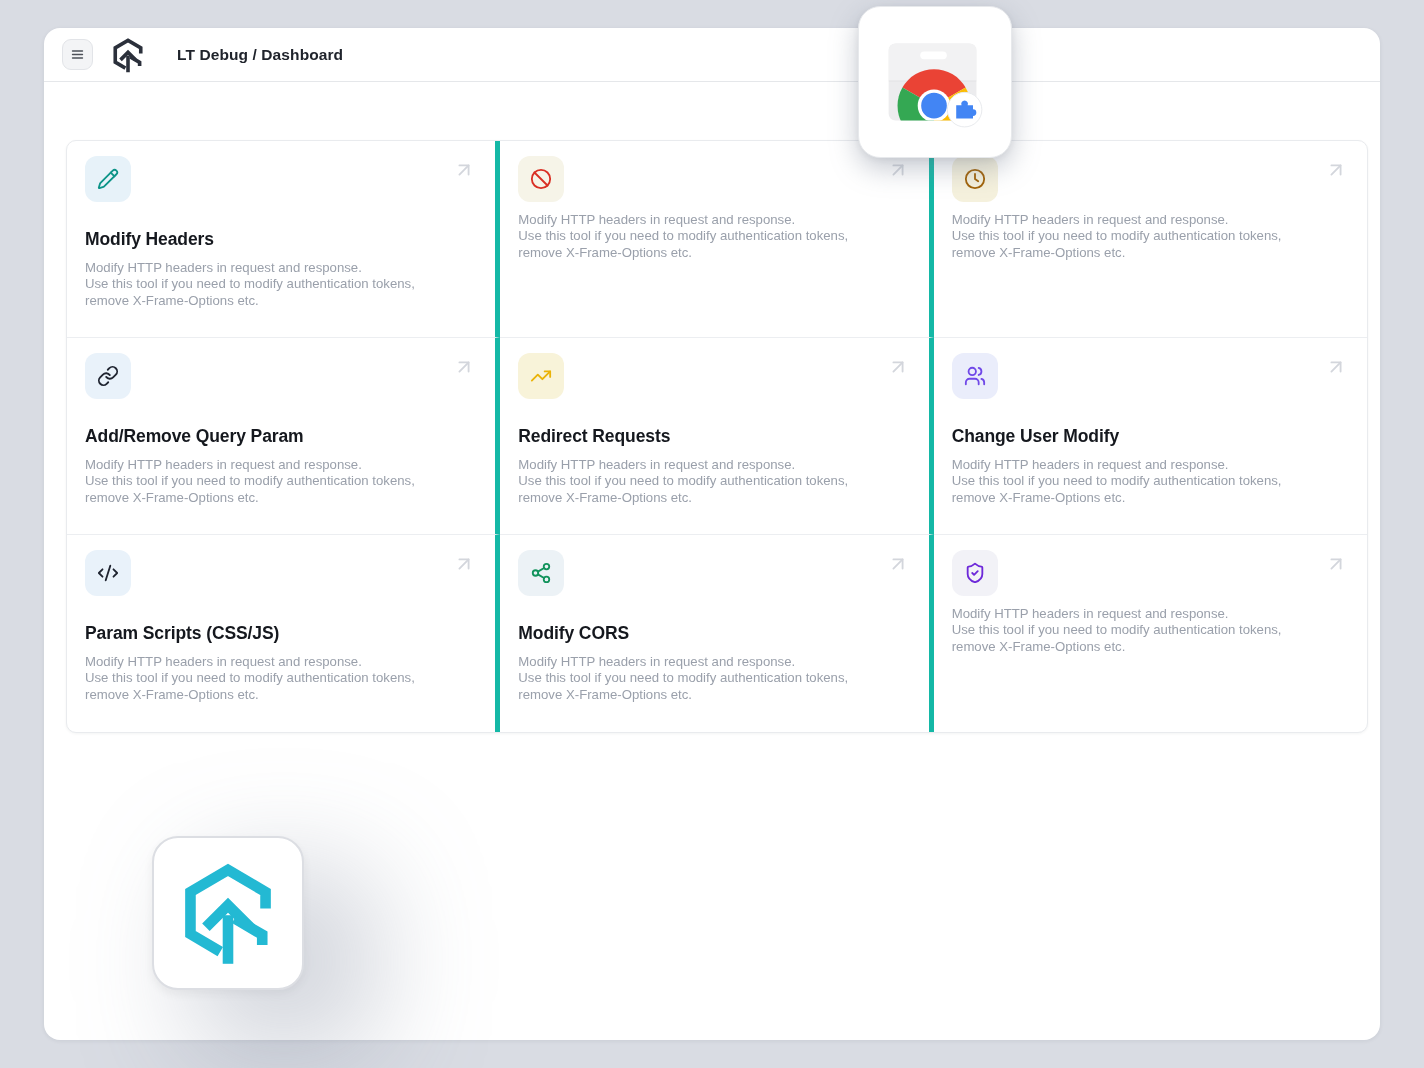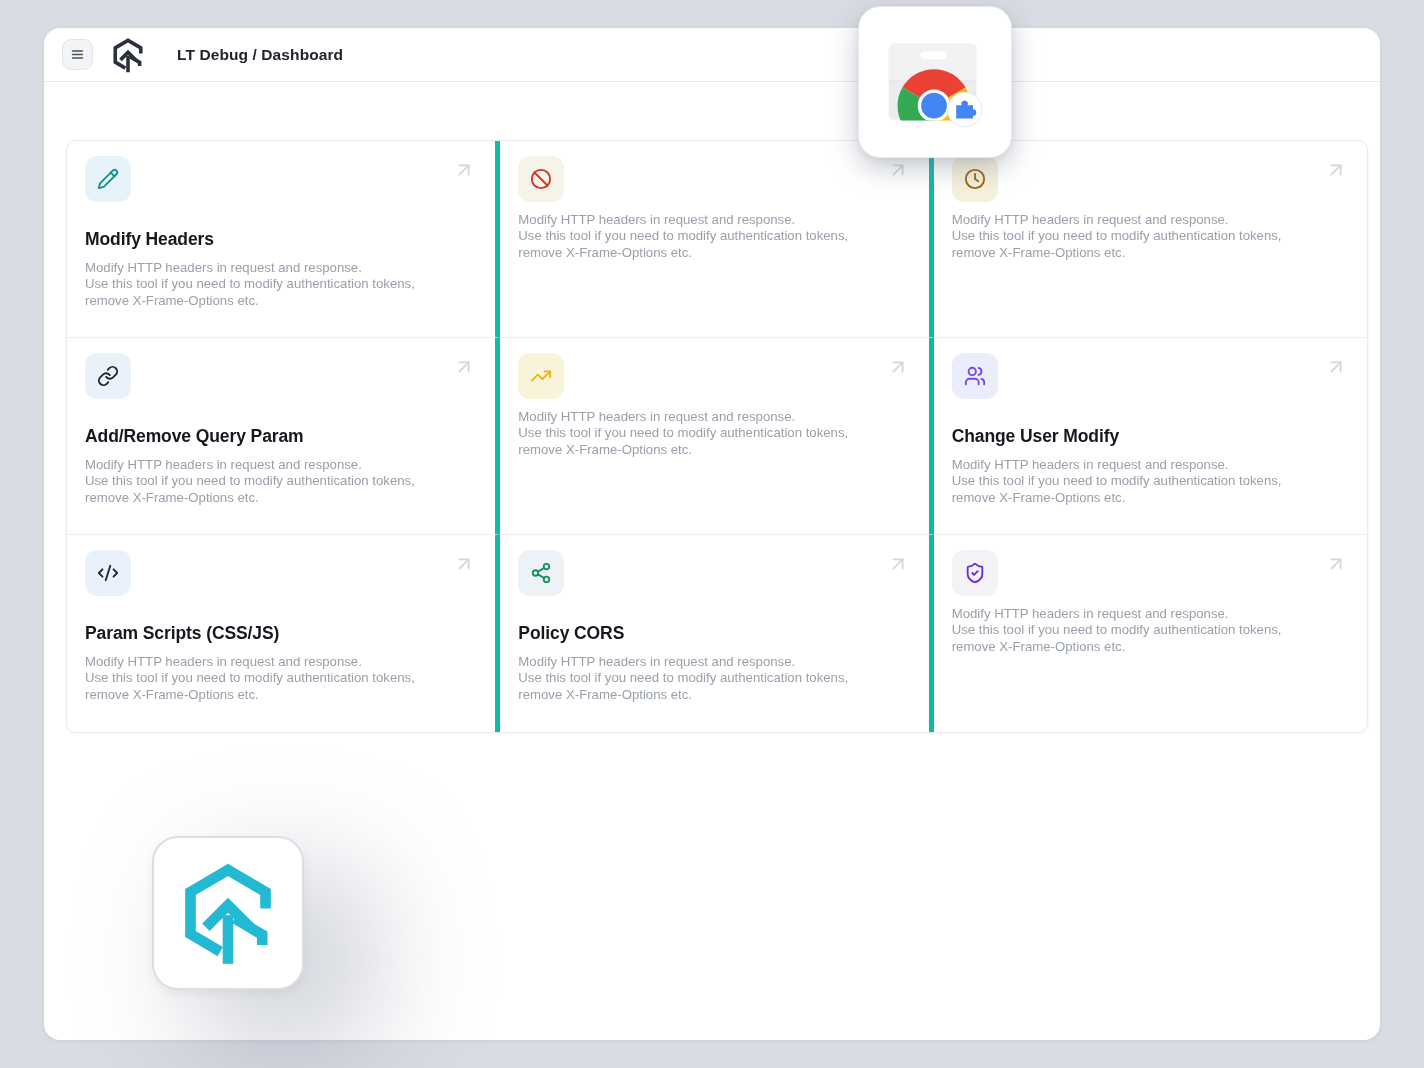--- a/index.html
+++ b/index.html
@@ -225,20 +225,21 @@
           <polyline points="22 7 13.5 15.5 8.5 10.5 2 17"></polyline>
             <polyline points="16 7 22 7 22 13"></polyline>
         </svg>
       </div>
       <span class="card-arrow">
         <svg viewBox="0 0 24 24" fill="none" stroke="currentColor" stroke-width="2" stroke-linecap="round" stroke-linejoin="round">
             <path d="M7 7h10v10"></path>
             <path d="M7 17 17 7"></path>
           </svg>
       </span>
+      <h3 class="card-title">Redirect Requests</h3>
       <p class="card-desc">Modify HTTP headers in request and response.
 Use this tool if you need to modify authentication tokens,
 remove X-Frame-Options etc.</p>
     </div>
 
     <div class="card">
       <div class="tile" style="background: rgb(234, 237, 251); color: rgb(112, 72, 232);">
         <svg viewBox="0 0 24 24" fill="none" stroke="currentColor" stroke-width="2" stroke-linecap="round" stroke-linejoin="round">
           <path d="M16 21v-2a4 4 0 0 0-4-4H6a4 4 0 0 0-4 4v2"></path>
           <circle cx="9" cy="7" r="4"></circle>
@@ -287,21 +288,21 @@
           <line x1="8.59" y1="13.51" x2="15.42" y2="17.49"></line>
             <line x1="15.41" y1="6.51" x2="8.59" y2="10.49"></line>
         </svg>
       </div>
       <span class="card-arrow">
         <svg viewBox="0 0 24 24" fill="none" stroke="currentColor" stroke-width="2" stroke-linecap="round" stroke-linejoin="round">
             <path d="M7 7h10v10"></path>
             <path d="M7 17 17 7"></path>
           </svg>
       </span>
-      <h3 class="card-title">Policy CORS</h3>
+      <h3 class="card-title">Modify CORS</h3>
       <p class="card-desc">Modify HTTP headers in request and response.
 Use this tool if you need to modify authentication tokens,
 remove X-Frame-Options etc.</p>
     </div>
 
     <div class="card">
       <div class="tile" style="background: rgb(242, 242, 247); color: rgb(109, 40, 217);">
         <svg viewBox="0 0 24 24" fill="none" stroke="currentColor" stroke-width="2" stroke-linecap="round" stroke-linejoin="round">
           <path d="M20 13c0 5-3.5 7.5-7.66 8.95a1 1 0 0 1-.67-.01C7.5 20.5 4 18 4 13V6a1 1 0 0 1 1-1c2 0 4.5-1.2 6.24-2.72a1.17 1.17 0 0 1 1.52 0C14.51 3.81 17 5 19 5a1 1 0 0 1 1 1z"></path>
           <path d="m9 12 2 2 4-4"></path>

